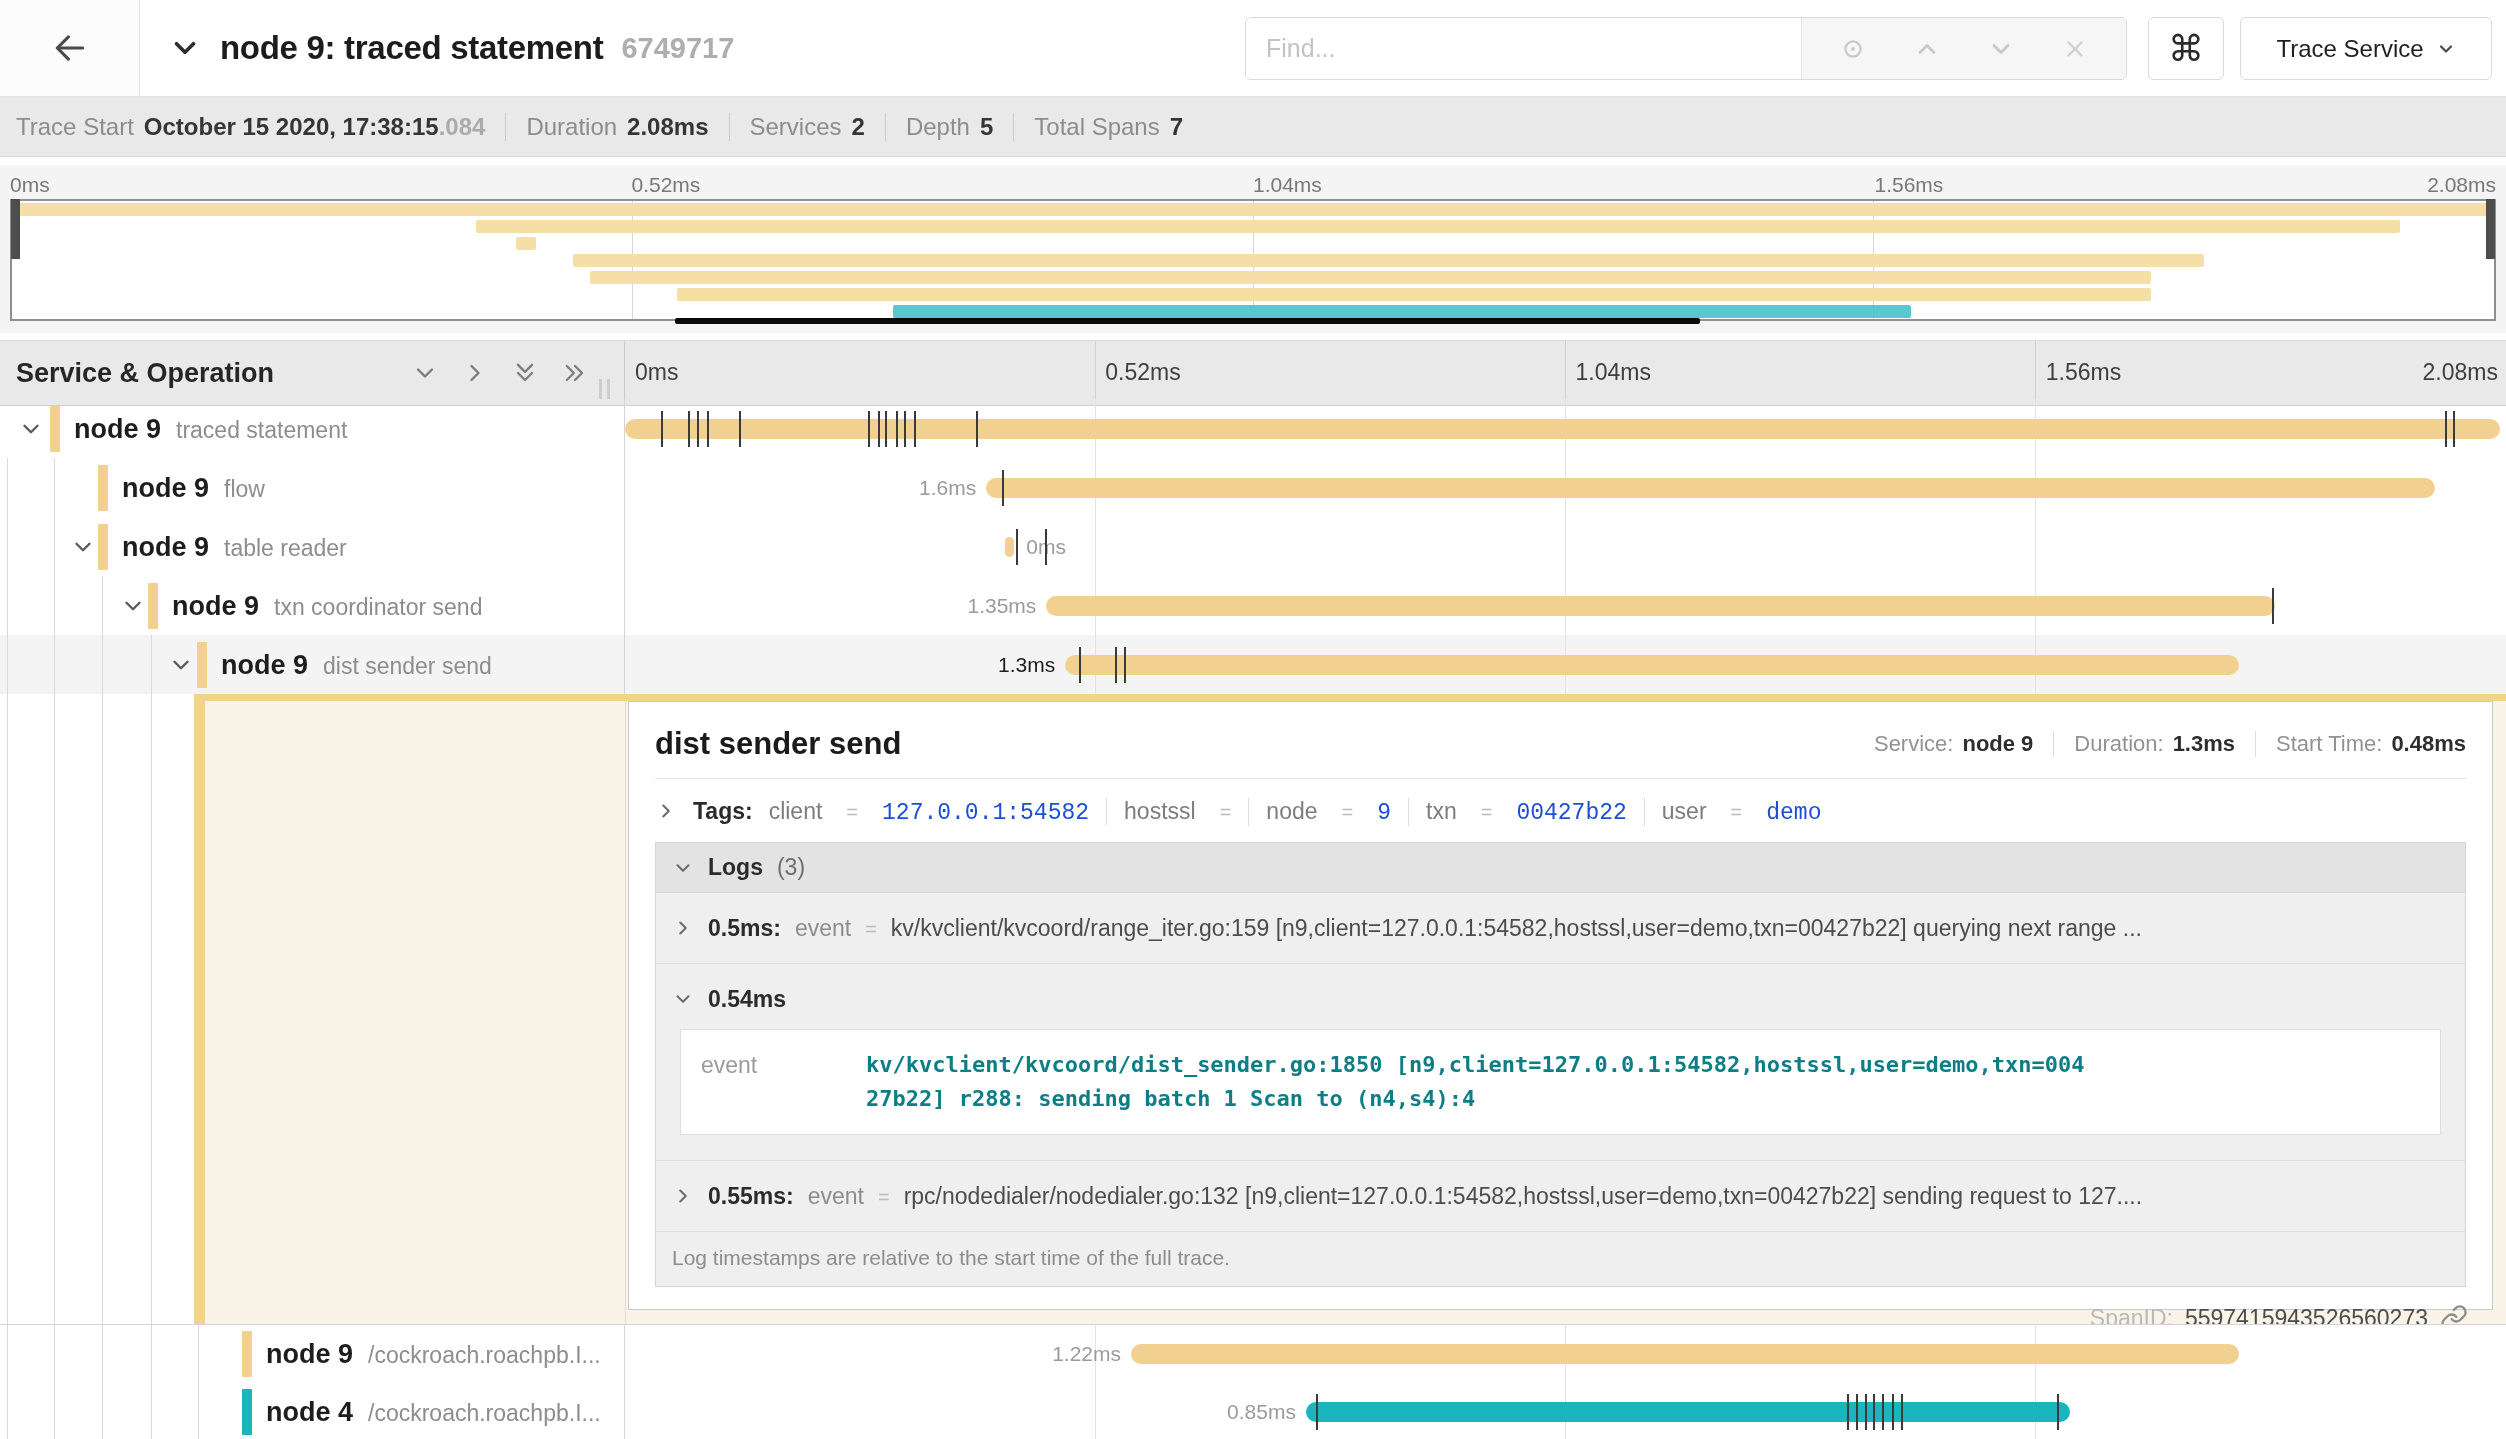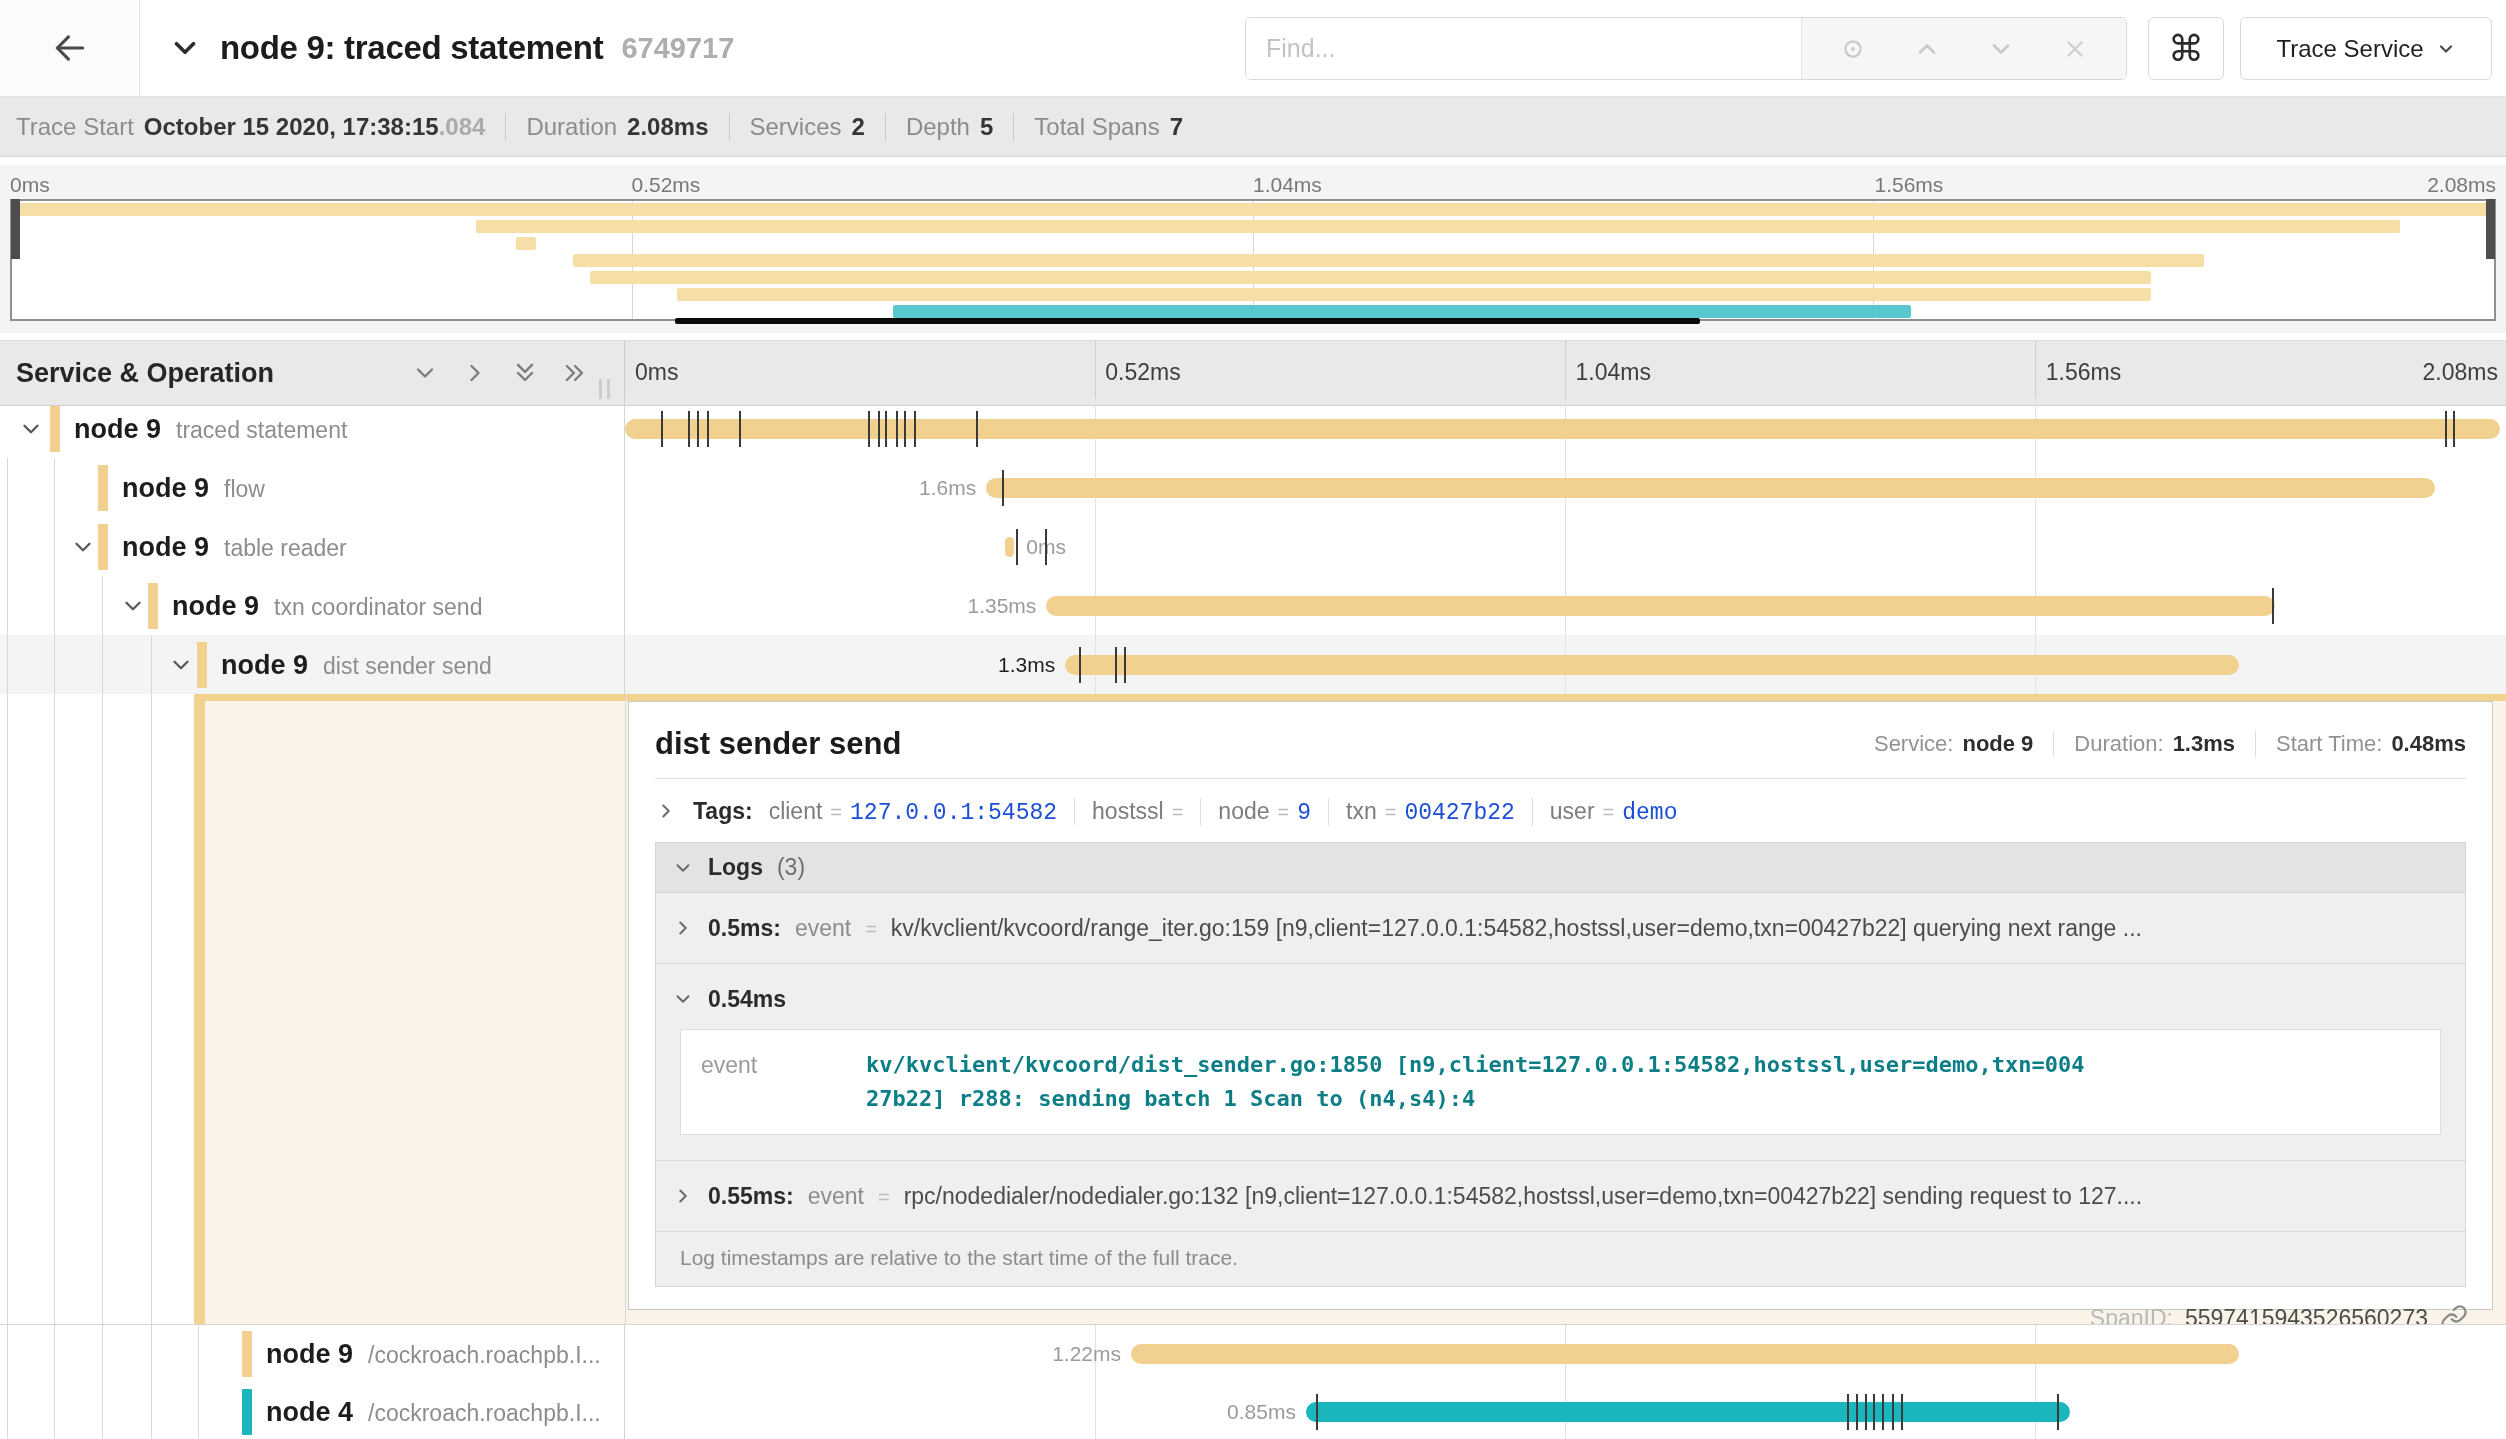--- a/index.html
+++ b/index.html
@@ -88,39 +88,39 @@
   .card-title { font-size:31px; font-weight:bold; color:#1b1b1b; }
   .card-meta { display:flex; align-items:baseline; font-size:22px; }
   .meta-item { display:flex; align-items:baseline; gap:9px; white-space:nowrap; }
   .meta-item + .meta-item { border-left:1px solid #dcdcdc; margin-left:20px; padding-left:20px; }
   .meta-label { color:#929292; }
   .meta-value { color:#2e2e2e; font-weight:bold; }
   .card-divider { border-top:1px solid #e3e3e3; margin:0 26px; }
   .tags-row { display:flex; align-items:baseline; padding:18px 26px 14px; font-size:23px; gap:16px; cursor:pointer; }
   .tags-label { font-weight:bold; color:#2b2b2b; }
   .tags-list { display:flex; align-items:baseline; }
-  .tag-item { display:flex; align-items:baseline; gap:8px; white-space:nowrap; }
+  .tag-item { display:flex; align-items:baseline; gap:24px; white-space:nowrap; }
   .tag-item + .tag-item { border-left:1px solid #dfdfdf; margin-left:17px; padding-left:17px; }
   .tag-key { color:#7d7d7d; }
   .tag-eq { color:#bcbcbc; font-size:20px; }
   .tag-val { color:#1d4ed8;font-family:Liberation Mono, monospace; }
   .logs-panel { margin:2px 26px 0; border:1px solid #d5d5d5; background:#efefef; }
   .logs-head { display:flex; align-items:center; gap:14px; background:#e3e3e3; border-bottom:1px solid #d5d5d5; padding:11px 16px; font-size:23px; cursor:pointer; }
   .logs-head b { color:#2b2b2b; }
   .logs-count { color:#6d6d6d; }
   .log-row { border-bottom:1px solid #dddddd; padding:21px 16px; font-size:23px; cursor:pointer; }
   .log-line { display:flex; align-items:baseline; gap:14px; white-space:nowrap; overflow:hidden; }
   .log-time { font-weight:bold; color:#2b2b2b; }
   .log-key { color:#8c8c8c; }
   .log-eq { color:#bcbcbc; font-size:20px; }
   .log-val { color:#4c4c4c; }
   .inner-card { display:flex; background:#fff; border:1px solid #dedede; margin:16px 8px 4px 8px; padding:18px 20px; cursor:default; }
   .inner-key { width:165px; flex:0 0 165px; color:#9b9b9b; font-size:23px; padding-top:4px; }
   .inner-val { font-family:"DejaVu Sans Mono", monospace; font-size:22px; line-height:1.55; color:#0d7e86; font-weight:bold; max-width:1222px; word-break:break-all; }
-  .log-footnote { padding:14px 16px 16px; font-size:21px; color:#8c8c8c; cursor:default;margin-left:8px; }
+  .log-footnote { padding:14px 16px 16px; font-size:21px; color:#8c8c8c; cursor:default; }
   .spanid-row { display:flex; justify-content:flex-end; align-items:center; gap:12px; padding:17px 24px; font-size:23px; }
   .spanid-label { color:#b9b9b9; }
   .spanid-val { color:#4c4c4c; }
   .link-ic { cursor:pointer; display:flex; }
 
   svg.ic { display:block; }
 </style>
 </head>
 <body>
 

